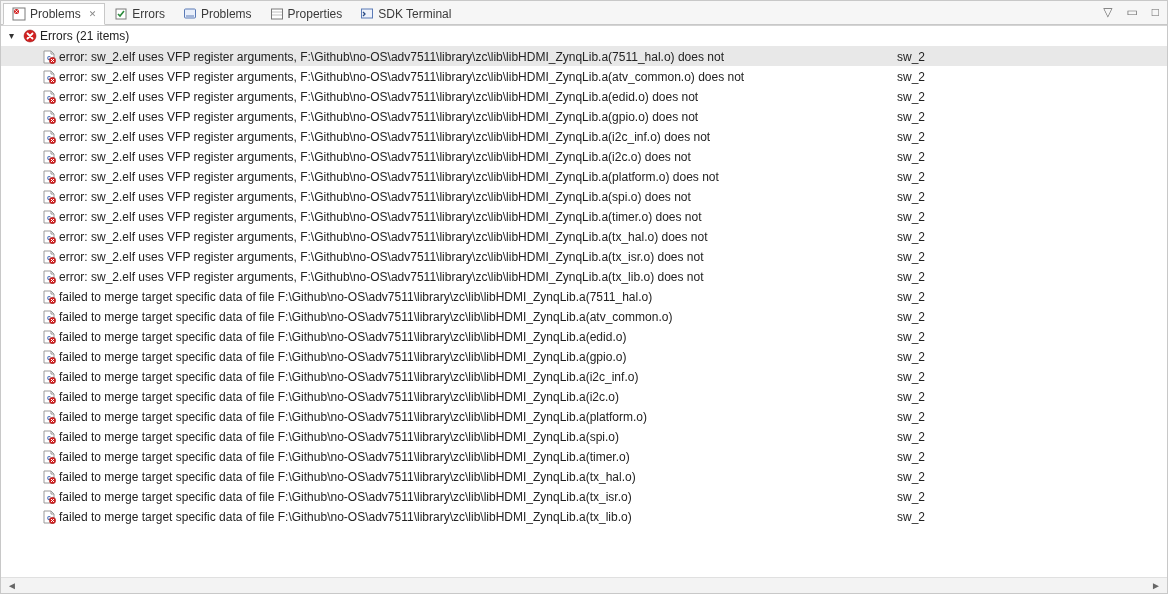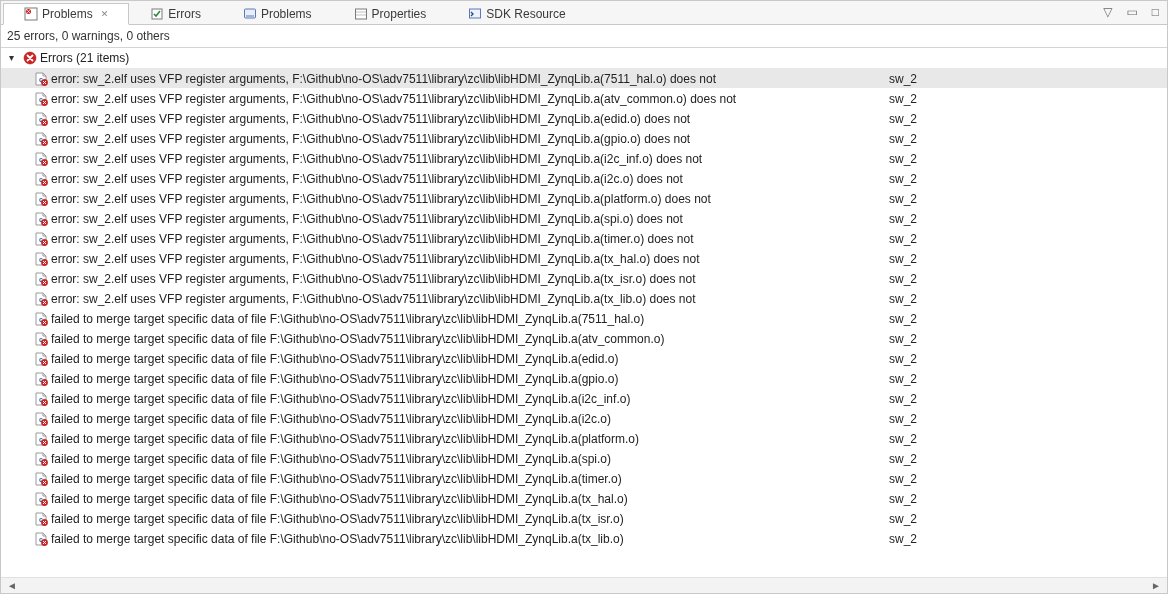--- a/index.html
+++ b/index.html
@@ -22,21 +22,21 @@
   .tabbar {
     height: 24px;
     display: flex; align-items: center;
     background: #f6f6f6;
     border-bottom: 1px solid #c8c8c8;
     padding-left: 2px;
     position: relative;
   }
   .tab {
     display: flex; align-items: center;
-    padding: 0 20px; height: 22px;
+    padding: 0 8px; height: 22px;
     border: 1px solid transparent;
     margin-top: 2px;
     color: #3a3a3a;
     gap: 4px;
     cursor: default;
   }
   .tab.active {
     background: #fff;
     border: 1px solid #c8c8c8;
     border-bottom: 1px solid #fff;
@@ -101,21 +101,21 @@
   .eicon { width: 20px; display:inline-flex; align-items:center; justify-content:center; }
   .row-text { overflow:hidden; text-overflow:ellipsis; }
   .hscroll {
     height: 16px;
     background: #f3f3f3;
     border-top: 1px solid #e0e0e0;
     display:flex; align-items:center; justify-content:space-between;
     padding: 0 2px;
   }
   .hscroll .arrow { font-size:10px; color:#666; padding:0 4px; }
-  .vgrid .row:not(.group) { border-top: 1px solid transparent; }
+  .vgrid .row:not(.group) { border-top: 1px solid transparent; padding-left: 8px; }
 </style>
 </head>
 <body>
 
 <div class="panel">
   <div class="tabbar">
     <div id="tabs-mount" style="display: flex;">
         <div class="tab active">
           <span class="tab-icon">
             <svg width="14" height="14" viewBox="0 0 14 14">
@@ -154,31 +154,30 @@
           </span>
           <span>Properties</span>
         </div>
         <div class="tab">
           <span class="tab-icon">
             <svg width="14" height="14" viewBox="0 0 14 14">
               <rect x="1.5" y="2" width="11" height="9" fill="#eef2fa" stroke="#5a7ab6"></rect>
               <path d="M3 5 l2 2 -2 2" fill="none" stroke="#284a84" stroke-width="1.3"></path>
             </svg>
           </span>
-          <span>SDK Resource</span>
+          <span>SDK Terminal</span>
         </div>
       </div>
     <div class="titlebar-right">
       <span class="titlebar-glyph">▽</span>
       <span class="titlebar-glyph">▭</span>
       <span class="titlebar-glyph">□</span>
     </div>
   </div>
 
-  <div class="summary">25 errors, 0 warnings, 0 others</div>
 
   <div class="table-wrap">
     <div class="tflex">
       <div class="tbody vgrid" id="tbody-mount">
           <div class="row group">
   <div class="row-cell rc-desc">
     <span class="twisty">▾</span>
     <span class="eicon">
                 <svg width="14" height="14" viewBox="0 0 14 14">
     <circle cx="7" cy="7" r="6" fill="#d32020" stroke="#8a1010" stroke-width="0.5"></circle>

